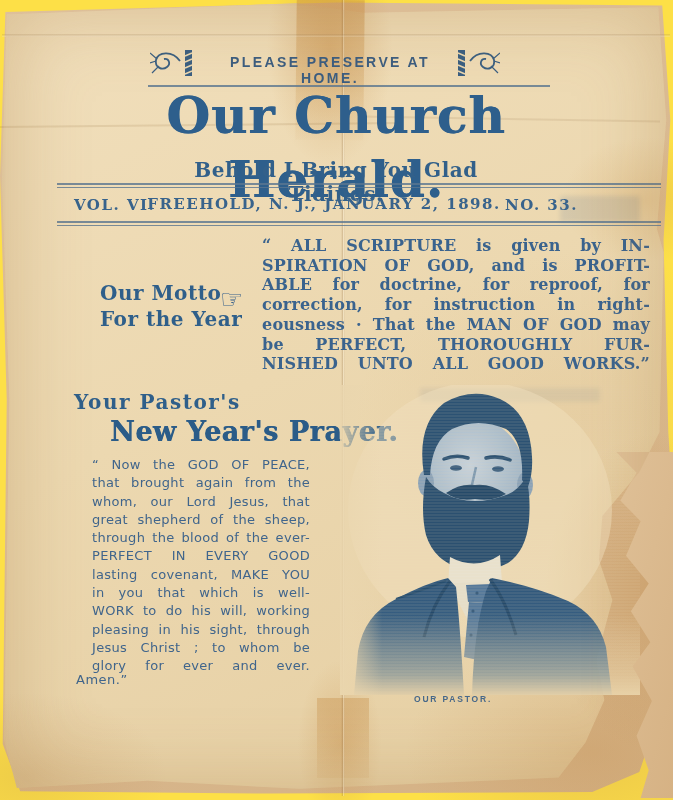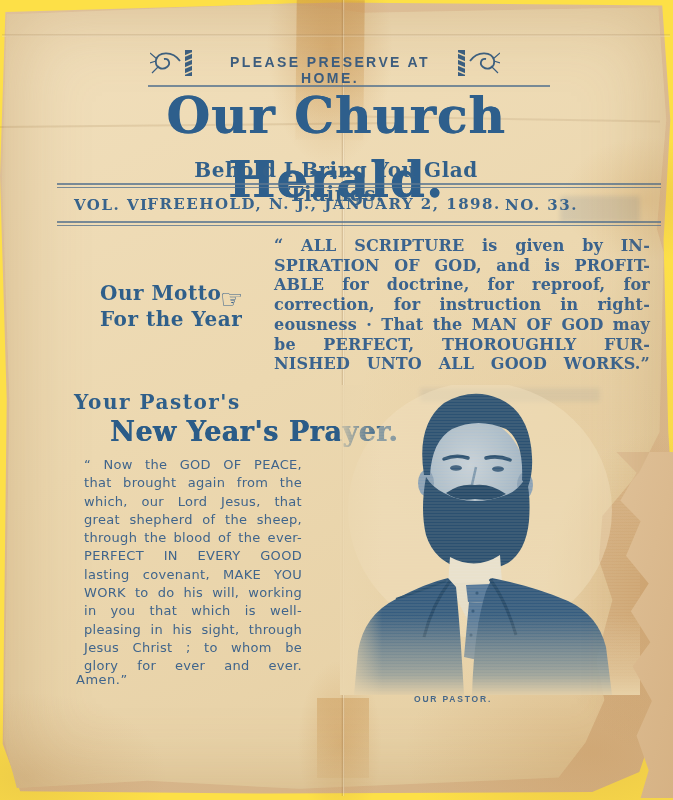--- a/index.html
+++ b/index.html
@@ -58,30 +58,30 @@
   .title{left:56px;top:84px;width:560px;text-align:center;font-weight:bold;
     font-size:50px;line-height:64px;color:#2e5f8c;letter-spacing:1px;
     text-shadow:.6px 0 0 #2e5f8c;}
   .tagline{left:156px;top:158px;width:360px;text-align:center;font-weight:bold;
     font-size:20px;color:#32608a;letter-spacing:.5px;}
   .volume{left:74px;top:196px;font-weight:bold;font-size:15px;letter-spacing:1.5px;color:#38638c;}
   .dateline{left:124px;top:195px;width:400px;text-align:center;font-weight:bold;
     font-size:15px;letter-spacing:1.5px;color:#38638c;}
   .issue{left:505px;top:196px;font-weight:bold;font-size:15px;letter-spacing:1.5px;color:#38638c;}
   .scripture{left:262px;top:236px;width:388px;font-weight:bold;font-size:16px;color:#3a638e;}
-  .scripture .line{text-align:justify;text-align-last:justify;line-height:19.7px;letter-spacing:.2px;margin-left:12px;}
+  .scripture .line{text-align:justify;text-align-last:justify;line-height:19.7px;letter-spacing:.2px;}
   .motto{left:100px;top:280px;width:150px;font-size:20px;font-weight:bold;
     color:#2f5f8a;letter-spacing:.5px;}
   .motto .line{line-height:26px;}
   .manicule{left:220px;top:284px;font-family:"DejaVu Sans",sans-serif;
     font-size:26px;color:#3a628c;}
   .kicker{left:74px;top:390px;font-size:20px;font-weight:bold;color:#2f5f8a;letter-spacing:1.5px;}
   .prayer-heading{left:110px;top:416px;font-size:27px;font-weight:bold;color:#2b5c88;
     letter-spacing:.5px;text-shadow:.5px 0 0 #2b5c88;}
-  .prayer{left:84px;top:456px;width:218px;font-family:"DejaVu Sans",sans-serif;
+  .prayer{left:92px;top:456px;width:218px;font-family:"DejaVu Sans",sans-serif;
     font-size:13px;color:#40658c;letter-spacing:.3px;}
   .prayer .line{text-align:justify;text-align-last:justify;line-height:18.3px;white-space:nowrap;}
   .amen{left:76px;top:672px;width:218px;text-align:left;padding-right:6px;
     font-family:"DejaVu Sans",sans-serif;font-size:13px;color:#40658c;letter-spacing:.5px;}
   .portrait-box{left:340px;top:385px;width:300px;height:310px;}
   .caption{left:414px;top:694px;font-family:"Liberation Sans",sans-serif;font-weight:700;
     font-size:8.5px;letter-spacing:1.8px;color:#47688a;}
 </style>
 </head>
 <body>
@@ -139,27 +139,27 @@
       <div class="line">eousness · That the MAN OF GOD may</div>
       <div class="line">be PERFECT, THOROUGHLY FUR-</div>
       <div class="line">NISHED UNTO ALL GOOD WORKS.”</div>
     </div>
 
   <div class="layer kicker">Your Pastor's</div>
   <div class="layer prayer-heading">New Year's Prayer.</div>
   <div class="layer prayer">
       <div class="line">“ Now the GOD OF PEACE,</div>
       <div class="line">that brought again from the</div>
-      <div class="line">which, our Lord Jesus, that</div>
+      <div class="line">whom, our Lord Jesus, that</div>
       <div class="line">great shepherd of the sheep,</div>
       <div class="line">through the blood of the ever-</div>
       <div class="line">PERFECT IN EVERY GOOD</div>
       <div class="line">lasting covenant, MAKE YOU</div>
+      <div class="line">in you that which is well-</div>
       <div class="line">WORK to do his will, working</div>
-      <div class="line">in you that which is well-</div>
       <div class="line">pleasing in his sight, through</div>
       <div class="line">Jesus Christ ; to whom be</div>
       <div class="line">glory for ever and ever.</div>
     </div>
   <div class="layer amen">Amen.”</div>
 
   <svg class="layer portrait-box" viewBox="0 0 300 310">
     <defs>
       <linearGradient id="coatG" x1="0" y1="0" x2="0" y2="1">
         <stop offset="0" stop-color="#2f567a"></stop>

